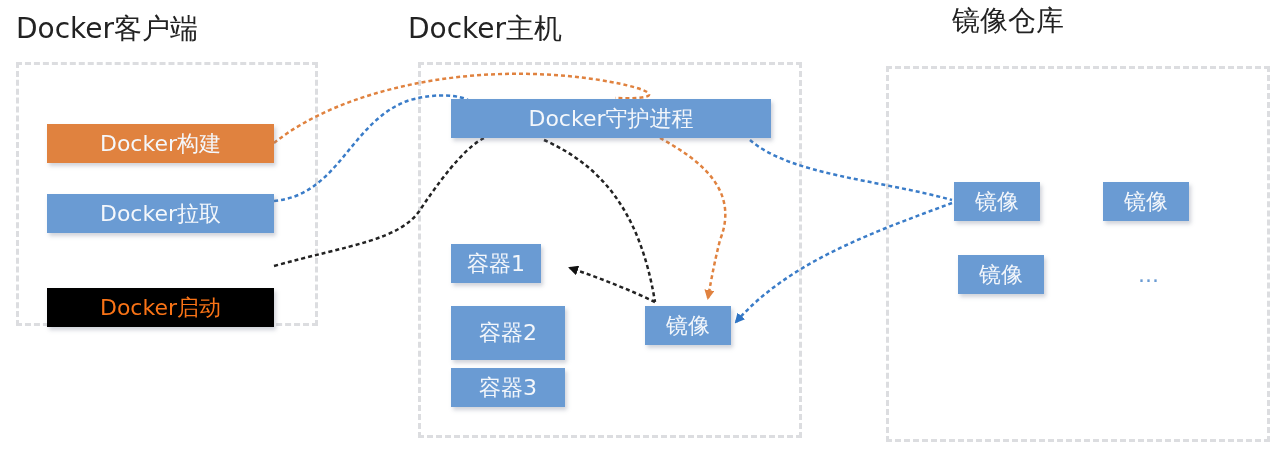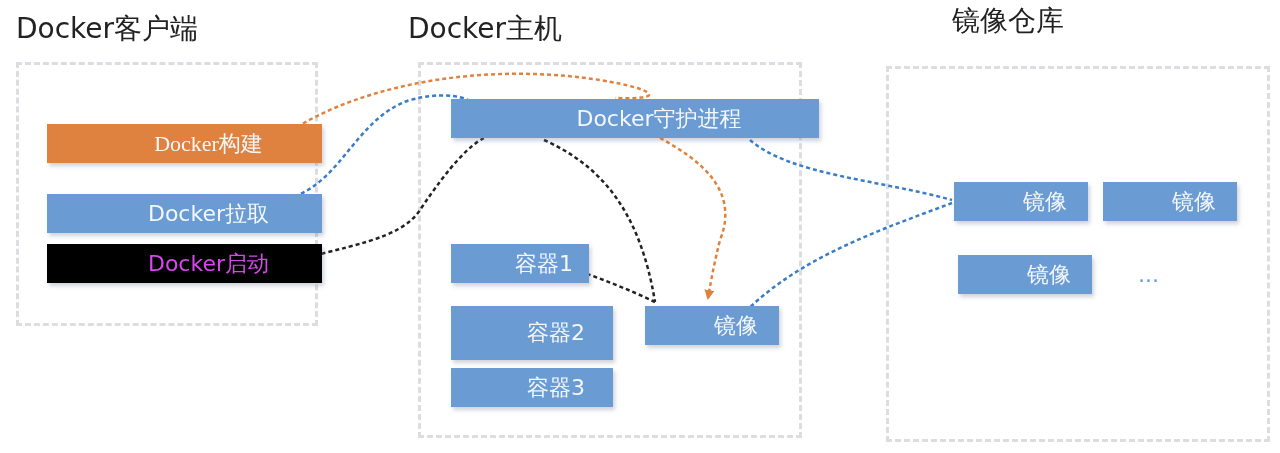--- a/index.html
+++ b/index.html
@@ -1,24 +1,24 @@
 <!DOCTYPE html>
 <html><head>
 <meta charset="utf-8">
 <style>
   html, body { margin:0; padding:0; background:#ffffff; }
   body { width:1280px; height:453px; position:relative; overflow:hidden;
          font-family:"DejaVu Sans","Liberation Sans",sans-serif; }
   .title { position:absolute; font-size:28px; color:#222; white-space:nowrap; }
   .panel { position:absolute; border:3px dashed #dcdde0; box-sizing:border-box; }
   .box { position:absolute; color:#f4f7fb; font-size:22px; display:flex; align-items:center;
-         justify-content:center; box-shadow:2px 3px 4px rgba(120,130,150,0.35); white-space:nowrap;padding-left:48px; }
+         justify-content:center; box-shadow:2px 3px 4px rgba(120,130,150,0.35); white-space:nowrap; }
   .blue { background:#6a9bd3; }
   .orange { background:#e0823f; }
-  .black { background:#000000; color:#d946ef; }
+  .black { background:#000000; color:#f97316;margin-top:44px; }
   svg { position:absolute; left:0; top:0; }
   .dots { position:absolute; color:#6a9bd3; font-size:22px; }
 </style>
 </head>
 <body>
 
 <div class="title" style="left:16px;top:10px;">Docker客户端</div>
 <div class="title" style="left:408px;top:10px;">Docker主机</div>
 <div class="title" style="left:952px;top:2px;">镜像仓库</div>
 
@@ -41,21 +41,21 @@
   <path d="M274,143 C340,90 470,60 600,80 C660,90 665,100 615,98" fill="none" stroke="#e0823f" stroke-width="2.5" stroke-dasharray="4,3"></path>
   <path d="M274,201 C340,195 350,120 410,100 C440,92 460,96 468,100" fill="none" stroke="#3a7cc8" stroke-width="2.5" stroke-dasharray="4,3"></path>
   <path d="M274,266 C350,245 400,240 420,210 C450,165 470,145 484,138" fill="none" stroke="#222" stroke-width="2.5" stroke-dasharray="4,3"></path>
   <path d="M660,138 C700,160 740,190 720,240 C715,260 712,275 708,298" fill="none" stroke="#e0823f" stroke-width="2.5" stroke-dasharray="4,3" marker-end="url(#arrOrange)"></path>
   <path d="M544,140 C600,165 640,210 655,302" fill="none" stroke="#222" stroke-width="2.5" stroke-dasharray="4,3"></path>
   <path d="M655,302 C630,290 600,278 570,268" fill="none" stroke="#222" stroke-width="2.5" stroke-dasharray="4,3" marker-end="url(#arrBlack)"></path>
   <path d="M750,140 C790,175 880,180 952,200" fill="none" stroke="#3a7cc8" stroke-width="2.5" stroke-dasharray="4,3"></path>
   <path d="M952,203 C880,230 790,260 736,322" fill="none" stroke="#3a7cc8" stroke-width="2.5" stroke-dasharray="4,3" marker-end="url(#arrBlue)"></path>
 </svg>
 
-<div class="box orange" style="left:47px;top:124px;width:227px;height:39px;font-family:Liberation Serif, serif;">Docker构建</div>
+<div class="box orange" style="left:47px;top:124px;width:227px;height:39px;">Docker构建</div>
 <div class="box blue" style="left:47px;top:194px;width:227px;height:39px;">Docker拉取</div>
 <div class="box black" style="left:47px;top:244px;width:227px;height:39px;">Docker启动</div>
 
 <div class="box blue" style="left:451px;top:99px;width:320px;height:39px;">Docker守护进程</div>
 <div class="box blue" style="left:451px;top:244px;width:90px;height:39px;">容器1</div>
 <div class="box blue" style="left:451px;top:306px;width:114px;height:54px;">容器2</div>
 <div class="box blue" style="left:451px;top:368px;width:114px;height:39px;">容器3</div>
 <div class="box blue" style="left:645px;top:306px;width:86px;height:39px;">镜像</div>
 
 <div class="box blue" style="left:954px;top:182px;width:86px;height:39px;">镜像</div>

